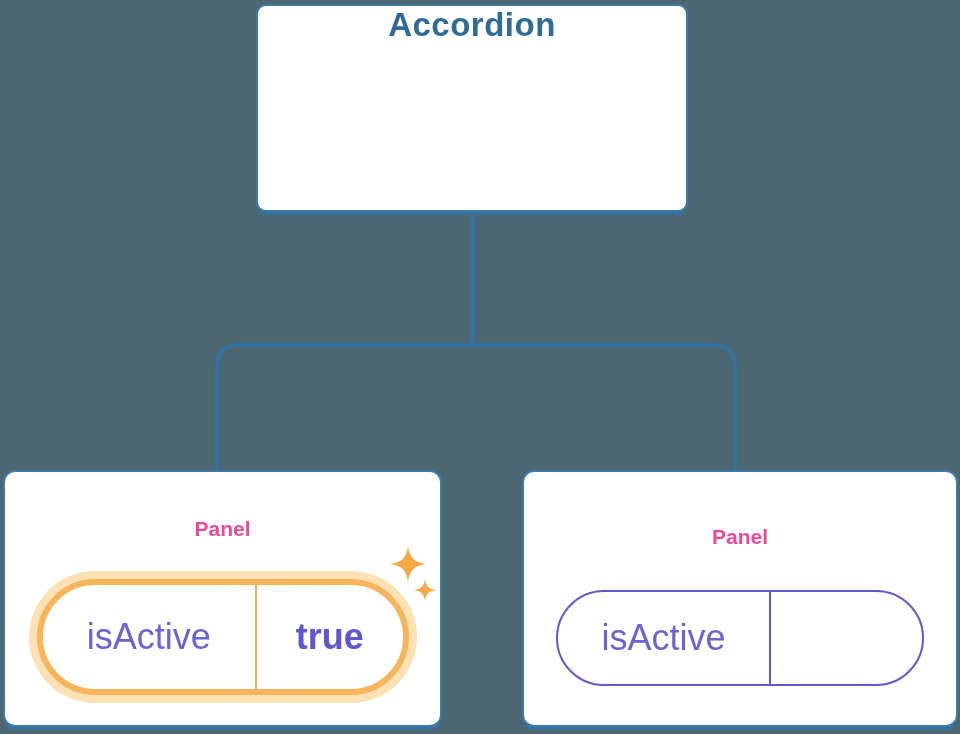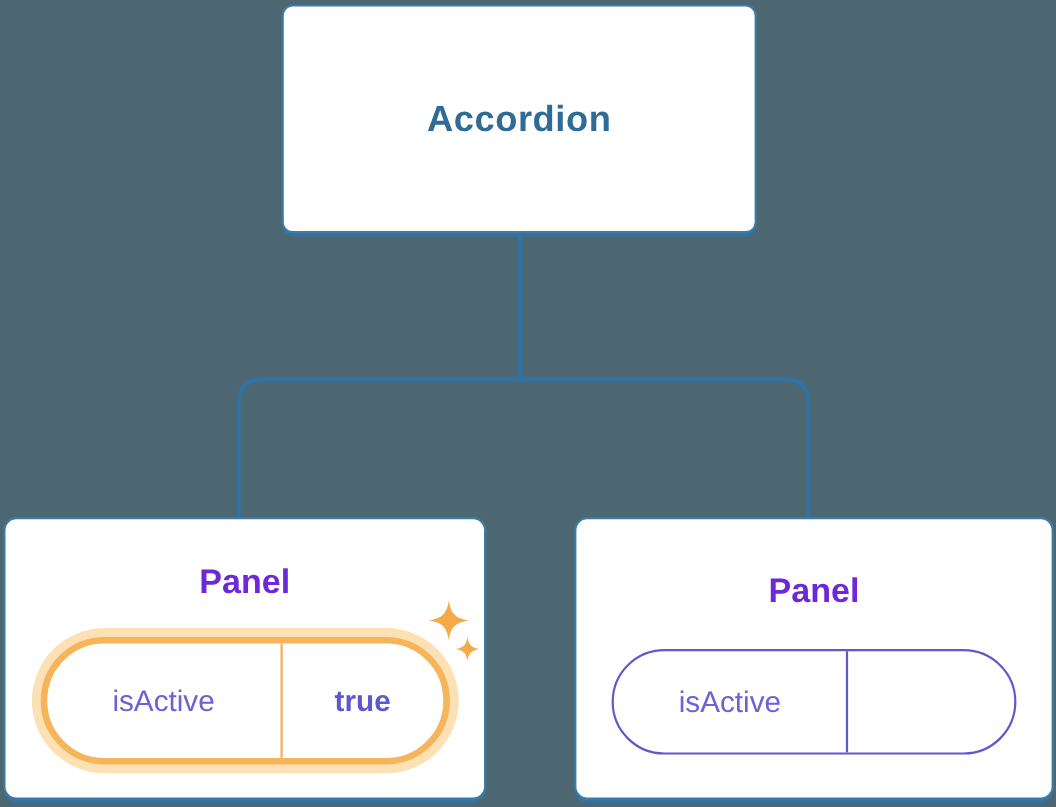--- a/index.html
+++ b/index.html
@@ -25,41 +25,41 @@
     box-shadow: 0 4px 0 -1px #38709e;
     box-sizing: border-box;
   }
   .accordion-node {
     left: 256px;
     top: 4px;
     width: 432px;
     height: 208px;
     border-radius: 10px;
     display: flex;
-    align-items: center;
+    align-items: flex-start;
     justify-content: center;
   }
   .node-title {
     font-size: 33px;
     font-weight: 600;
     color: #2e6c96;
     letter-spacing: 0.5px;
   }
   .panel-node {
     top: 470px;
     width: 439px;
     height: 257px;
   }
   .panel-node.left  { left: 3px; }
   .panel-node.right { left: 522px; width: 436px; }
   .panel-title {
     text-align: center;
-    font-size: 31px;
+    font-size: 21px;
     font-weight: 600;
-    color: #6d28d9;
+    color: #ec4899;
     line-height: 37px;
   }
   .panel-node.left  .panel-title { margin-top: 38px; }
   .panel-node.right .panel-title { margin-top: 46px; }
   .state-pill {
     background: #ffffff;
     border-radius: 999px;
     display: flex;
     align-items: stretch;
     box-sizing: border-box;
@@ -74,21 +74,21 @@
   .state-pill.inactive {
     margin: 35px auto 0;
     width: 368px;
     height: 96px;
     border: 2px solid #6059cb;
   }
   .pill-cell {
     display: flex;
     align-items: center;
     justify-content: center;
-    font-size: 27px;
+    font-size: 36px;
     color: #6a63d3;
     text-align: center;
   }
   .state-pill.active   .pill-cell.key { flex: 0 0 59%; border-right: 2px solid #f3ae52; }
   .state-pill.inactive .pill-cell.key { flex: 0 0 58%; border-right: 2px solid #6059cb; }
   .pill-cell.val { flex: 1 1 auto; }
   .state-pill.active .pill-cell.val { font-weight: 700; color: #5e57cd; }
   .sparkles {
     position: absolute;
     inset: 0;

